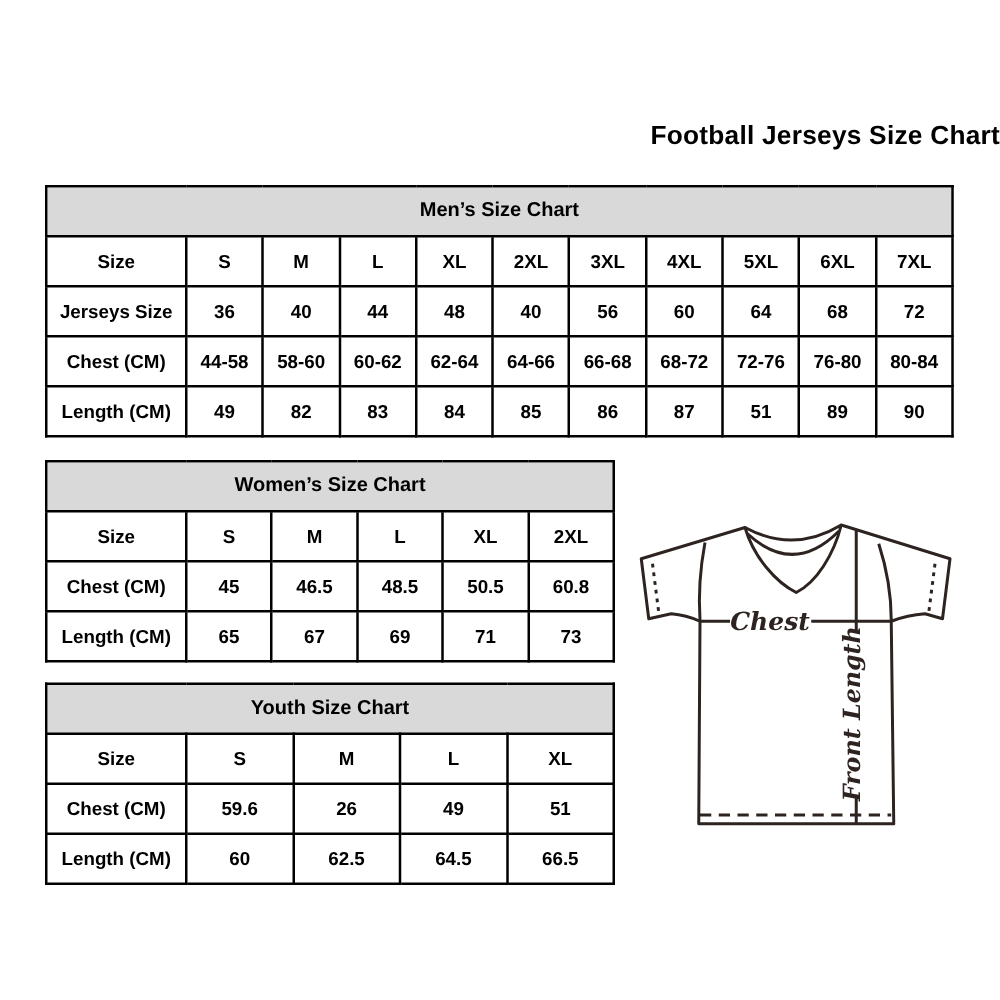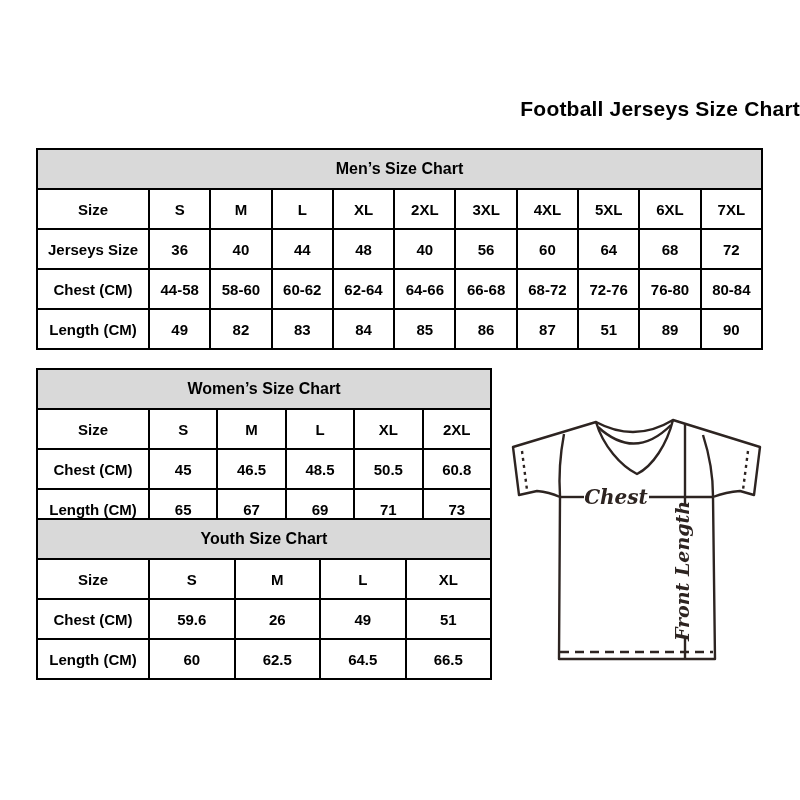--- a/index.html
+++ b/index.html
@@ -21,21 +21,21 @@
     left: 0;
     width: 800px;
     text-align: right;
     font-size: 21px;
     font-weight: bold;
     letter-spacing: 0.2px;
   }
   .tbl-wrap { position: absolute; }
   #wrap-mens   { left: 36px; top: 148px; width: 727px; }
   #wrap-womens { left: 36px; top: 368px; width: 456px; border-radius: 25px; }
-  #wrap-youth  { left: 36px; top: 518px; width: 456px; }
+  #wrap-youth  { left: 36px; top: 546px; width: 456px; }
 
   table.size-table {
     border-collapse: collapse;
     table-layout: fixed;
     width: 100%;
     border: 2px solid #000000;
   }
   table.size-table col.label-col { width: 112px; }
   table.size-table th, table.size-table td {
     border: 2px solid #000000;

